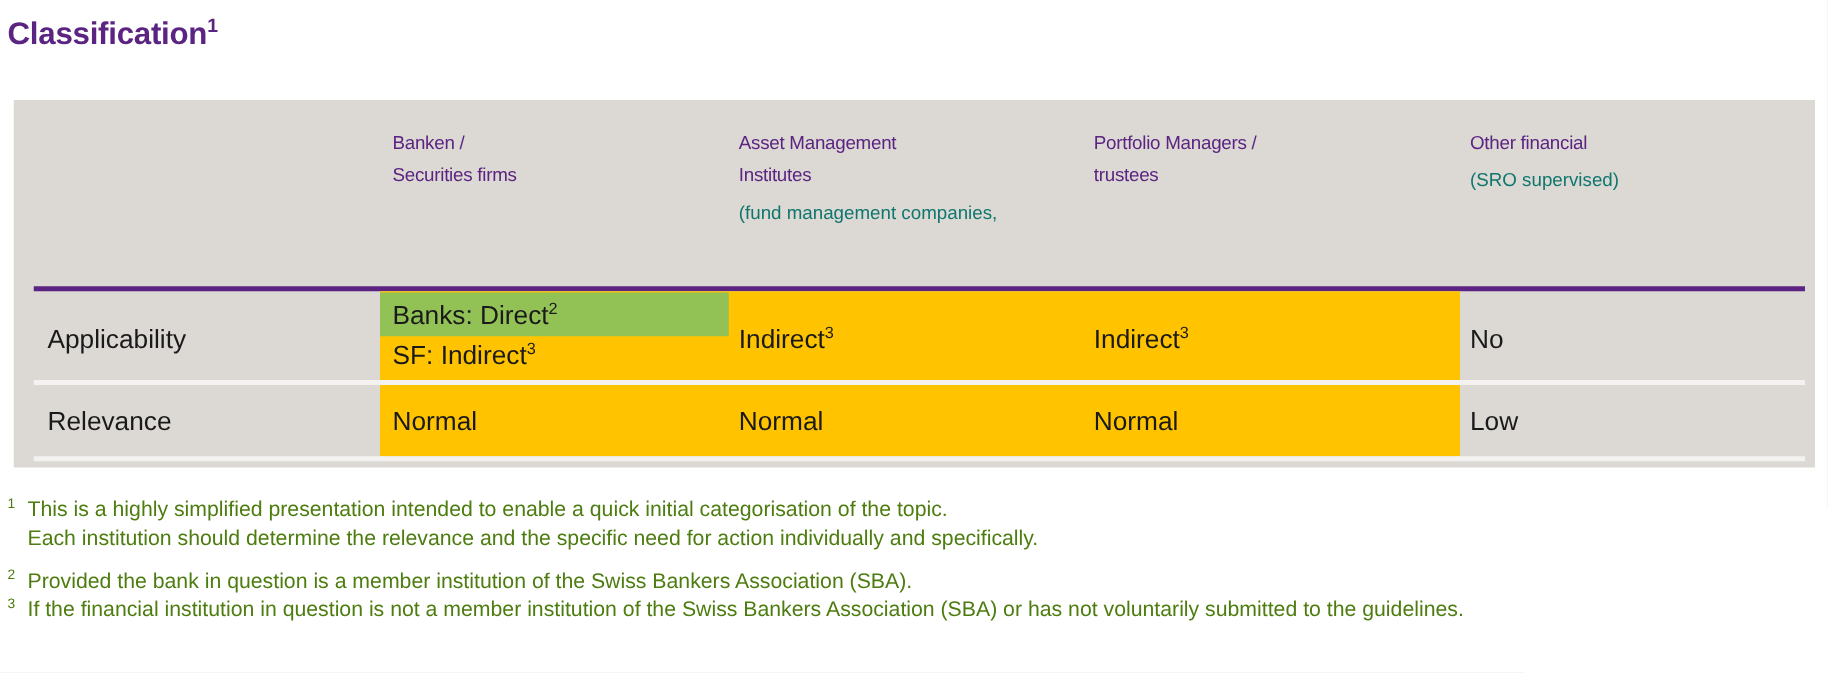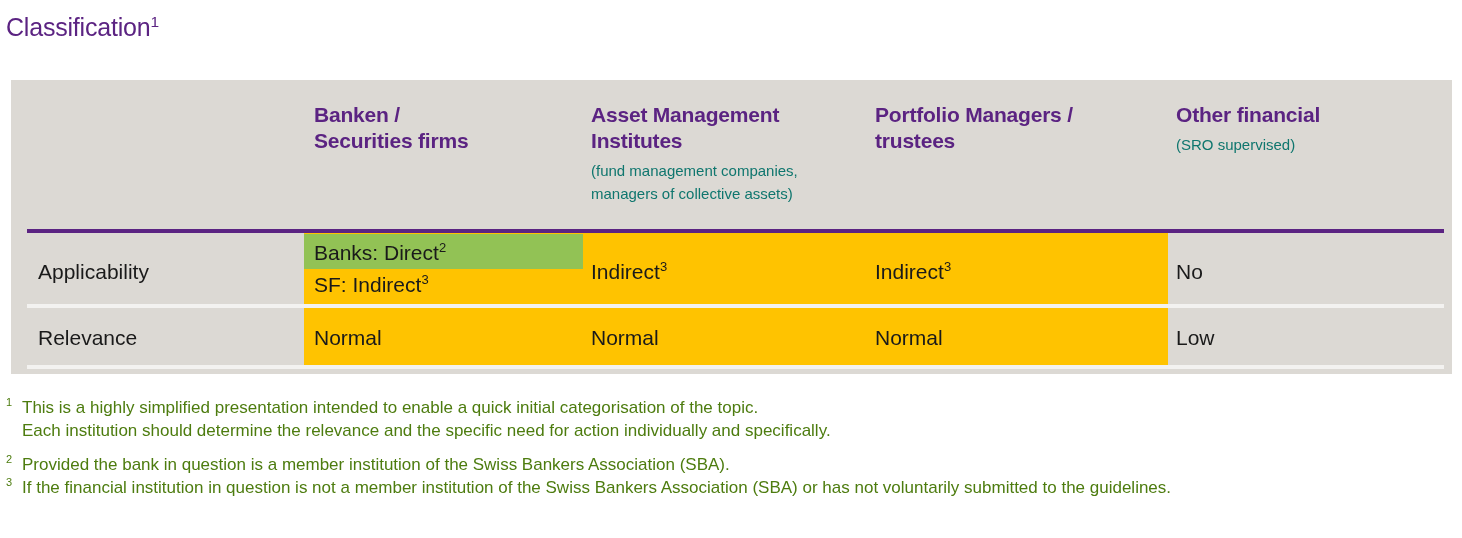--- a/index.html
+++ b/index.html
@@ -14,21 +14,21 @@
     font-family: "Liberation Sans", sans-serif;
     overflow: hidden;
   }
 
   
   #page-title {
     position: absolute;
     left: 6px;
     top: 13px;
     font-size: 25px;
-    font-weight: normal;
+    font-weight: bold;
     color: #5B2382;
     letter-spacing: -0.2px;
     white-space: nowrap;
   }
   #page-title sup {
     font-size: 0.62em;
     vertical-align: super;
     line-height: 0;
   }
 
@@ -42,22 +42,22 @@
     background: #DCD9D4;
   }
 
   
   .col-header {
     position: absolute;
     top: 22px;
     color: #5B2382;
   }
   .col-header .ch-title {
-    font-size: 21px;
-    font-weight: bold;
+    font-size: 15px;
+    font-weight: normal;
     line-height: 26px;
     letter-spacing: -0.2px;
   }
   .col-header .ch-sub {
     font-size: 15px;
     font-weight: normal;
     line-height: 23px;
     margin-top: 5px;
     color: #0f766e;
   }
@@ -165,21 +165,20 @@
 
   <div class="col-header" style="left:303px; width:270px;">
     <div class="ch-title">Banken /</div>
     <div class="ch-title">Securities firms</div>
   </div>
 
   <div class="col-header" style="left:580px; width:280px;">
     <div class="ch-title">Asset Management</div>
     <div class="ch-title">Institutes</div>
     <div class="ch-sub">(fund management companies,</div>
-    <div class="ch-sub" style="margin-top:0;">managers of collective assets)</div>
   </div>
 
   <div class="col-header" style="left:864px; width:295px;">
     <div class="ch-title">Portfolio Managers /</div>
     <div class="ch-title">trustees</div>
   </div>
 
   <div class="col-header" style="left:1165px; width:270px;">
     <div class="ch-title">Other financial</div>
     <div class="ch-sub">(SRO supervised)</div>

